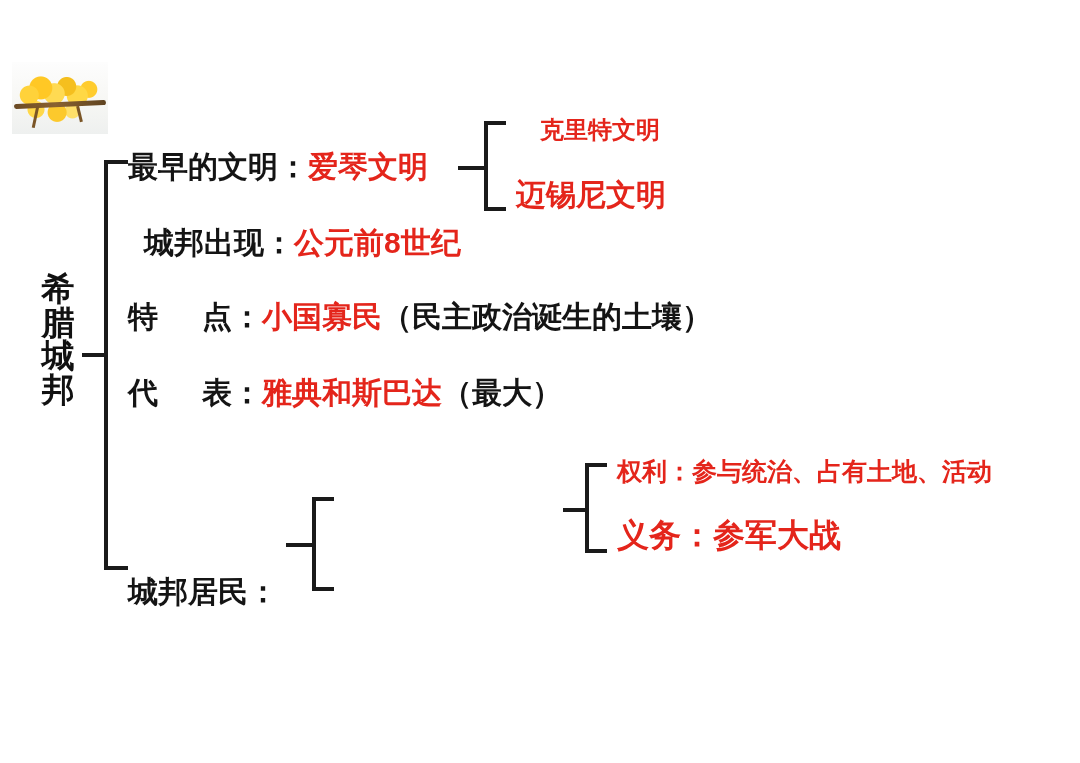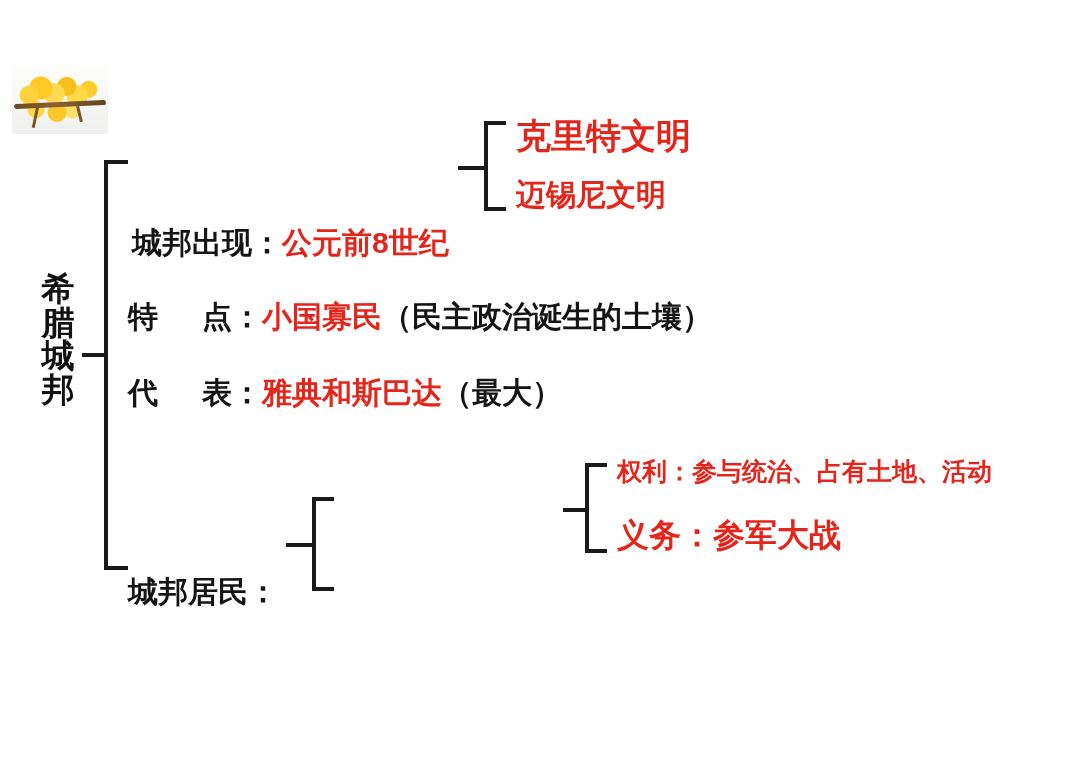--- a/index.html
+++ b/index.html
@@ -104,36 +104,39 @@
 
   <div class="bracket" style="left:104px;top:160px;width:24px;height:410px;">
     <div class="v"></div>
     <div class="t" style="width:24px;"></div>
     <div class="b" style="width:24px;"></div>
   </div>
   <div class="bracket" style="left:82px;top:353px;width:24px;height:4px;">
     <div class="stub" style="left:0;top:0;width:24px;"></div>
   </div>
 
+  <div class="row" style="left:128px;top:152px;font-size:30px;">
+    <span class="blk">最早的文明：</span><span class="red">爱琴文明</span>
+  </div>
 
   <div class="bracket" style="left:458px;top:166px;width:26px;height:4px;">
     <div class="stub" style="left:0;top:0;width:26px;"></div>
   </div>
 
   <div class="bracket" style="left:484px;top:121px;width:22px;height:90px;">
     <div class="v"></div>
     <div class="t" style="width:22px;"></div>
     <div class="b" style="width:22px;"></div>
   </div>
 
-  <div class="row red" style="left:516px;top:118px;font-size:35px;">克里特文明</div>
+  <div class="row red" style="left:540px;top:118px;font-size:24px;">克里特文明</div>
 
   <div class="row red" style="left:516px;top:180px;font-size:30px;">迈锡尼文明</div>
 
-  <div class="row" style="left:132px;top:228px;font-size:30px;">
+  <div class="row" style="left:144px;top:228px;font-size:30px;">
     <span class="blk">城邦出现：</span><span class="red">公元前8世纪</span>
   </div>
 
   <div class="row" style="left:128px;top:302px;font-size:30px;">
     <span class="blk">特</span><span class="sp-wide"></span><span class="blk">点：</span><span class="red">小国寡民</span><span class="blk">（民主政治诞生的土壤）</span>
   </div>
 
   <div class="row" style="left:128px;top:378px;font-size:30px;">
     <span class="blk">代</span><span class="sp-wide"></span><span class="blk">表：</span><span class="red">雅典和斯巴达</span><span class="blk">（最大）</span>
   </div>

